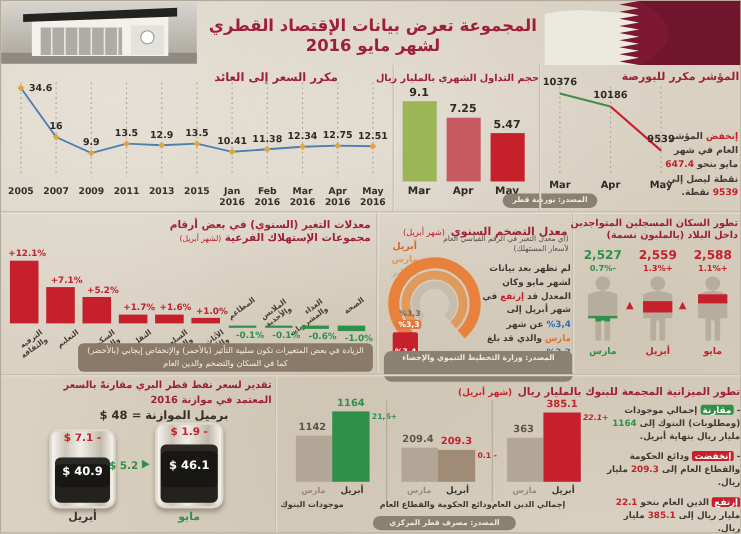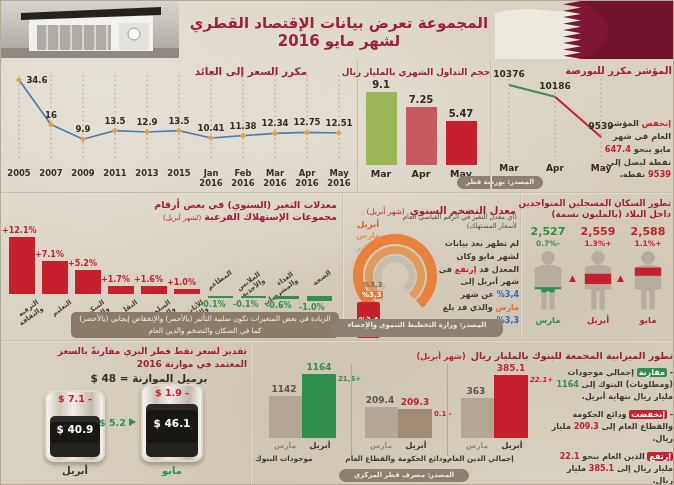--- a/index.html
+++ b/index.html
@@ -24,21 +24,21 @@
   .hdiv{height:2px;background:linear-gradient(180deg,#b9af9e,#f0ebe0)}
   .src-pill{background:#8b8172;color:#efe9dc;border-radius:7px;font-size:6.8px;
     line-height:13px;text-align:center;direction:rtl;font-weight:bold;overflow:hidden;white-space:nowrap}
   
   #vol-bars{display:flex;align-items:flex-end}
   .vcol{width:40px;height:104px;display:flex;flex-direction:column;align-items:center;justify-content:flex-end}
   .vval{font-size:10px;font-weight:bold;color:#2e2a24;margin-bottom:2px}
   .vbar{width:31px}
   .vlab{font-size:9.5px;font-weight:bold;color:#2e2a24;margin-top:3px;height:13px}
   
-  .cc-val{font-size:8px;font-weight:bold;text-align:left;white-space:nowrap}
+  .cc-val{font-size:8px;font-weight:bold;text-align:right;white-space:nowrap}
   .cc-cat{font-size:6.8px;font-weight:bold;color:#453f35;direction:rtl;text-align:right;line-height:1.15}
   .cc-cat div{white-space:nowrap}
   .rot-down{transform:rotate(-36deg);transform-origin:100% 0}
   .rot-up{transform:rotate(-36deg);transform-origin:100% 100%}
   
   #pop-cols{display:flex}
   .pcol{width:50px;display:flex;flex-direction:column;align-items:center}
   .pval{font-size:11px;font-weight:bold}
   .ppct{font-size:7.5px;font-weight:bold;margin:1px 0 2px}
   .pmonth{font-size:8.5px;font-weight:bold;margin-top:1px}
@@ -297,21 +297,21 @@
   </div>
   <svg id="donut-svg" class="abs" style="left:346px;top:226px" width="96" height="96" viewBox="0 0 96 96">
       <circle cx="48" cy="49" r="37" fill="none" stroke="#e8813b" stroke-width="10" stroke-dasharray="181.3 232.5" transform="rotate(128 48 49)"></circle>
       <circle cx="48" cy="49" r="26" fill="none" stroke="#e09a5c" stroke-width="8" stroke-dasharray="127.4 163.4" transform="rotate(128 48 49)"></circle>
       <circle cx="48" cy="49" r="17" fill="none" stroke="#c7bdad" stroke-width="7" stroke-dasharray="83.3 106.8" transform="rotate(128 48 49)"></circle>
     </svg>
   <div class="abs num" style="left:362px;top:280px;font-size:7px;font-weight:bold;color:#6f695d">%3,3</div>
   <div class="abs num" style="left:359px;top:290px;font-size:7px;font-weight:bold;color:#fff;background:#e0783c;border-radius:2px;padding:0 2px">%3,3</div>
   <div class="abs num" style="left:356px;top:301px;font-size:7px;font-weight:bold;color:#fff;background:#c5202c;border-radius:2px;padding:14px 2px">%3,4</div>
   <div class="abs rtl" style="left:436px;top:237px;width:82px;font-size:8px;font-weight:bold;line-height:1.6"><span class="c-dark">لم تظهر بعد بيانات لشهر مايو وكان المعدل قد </span><span class="c-red">إرتفع</span><span class="c-dark"> في شهر أبريل إلى </span><span class="c-blue">3,4%</span><span class="c-dark"> عن شهر </span><span class="c-orange">مارس</span><span class="c-dark"> والذي قد بلغ </span><span class="c-blue">3,3%</span><span class="c-dark">.</span></div>
-  <div class="abs src-pill" style="left:330px;top:318px;width:172px;height:18px">المصدر: وزارة التخطيط التنموي والإحصاء</div>
+  <div class="abs src-pill" style="left:348px;top:318px;width:172px;height:28px">المصدر: وزارة التخطيط التنموي والإحصاء</div>
 
   <div class="abs vdiv" style="left:519px;top:193px;height:145px"></div>
 
   <div class="abs rtl" style="left:536px;top:197px;width:134px;line-height:1.3">
     <div class="mtitle" style="font-size:8.8px;white-space:nowrap">تطور السكان المسجلين المتواجدين</div>
     <div class="mtitle" style="font-size:8.8px;white-space:nowrap">داخل البلاد (بالمليون نسمة)</div>
   </div>
   <div id="pop-cols" class="abs" style="left:522px;top:224px;width:150px">
       <div class="pcol">
         <div class="pval num" style="color: rgb(47, 145, 73);">2,527</div>

